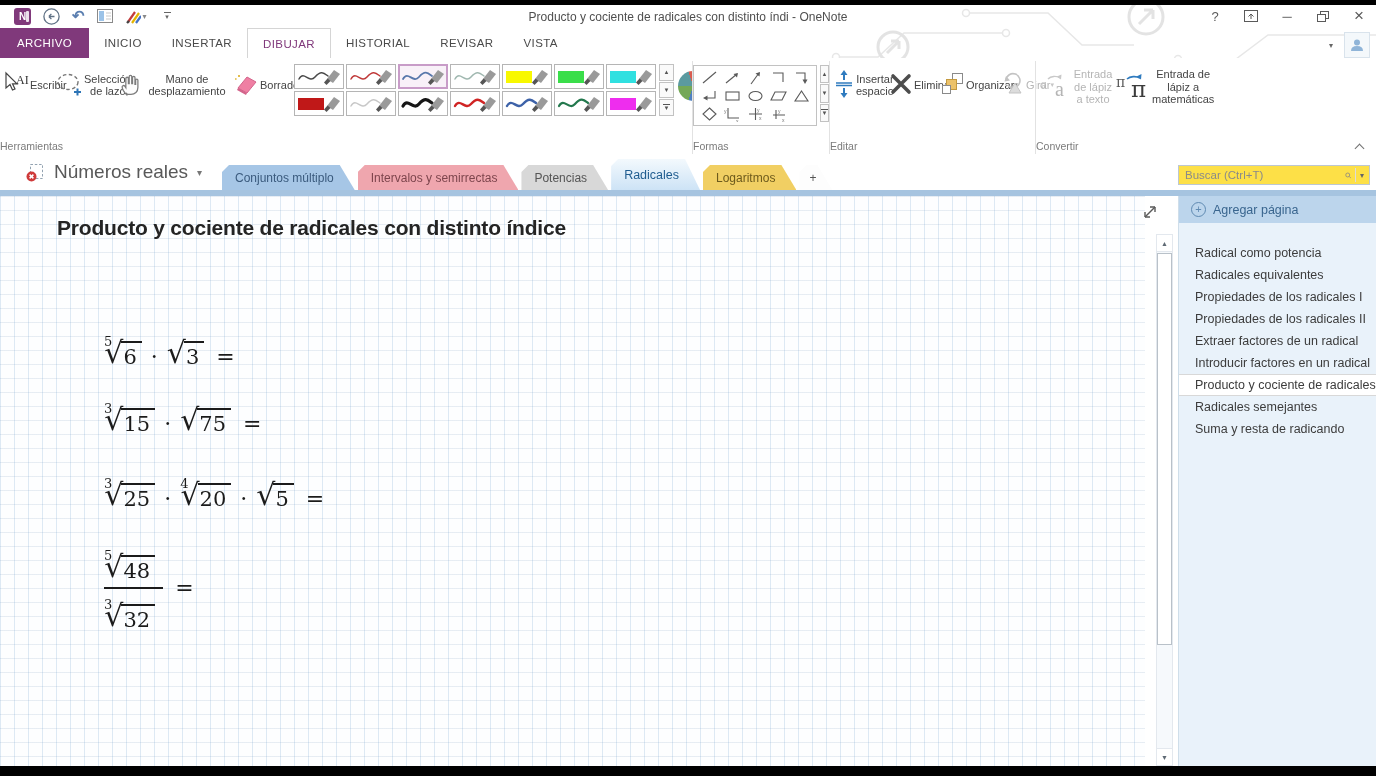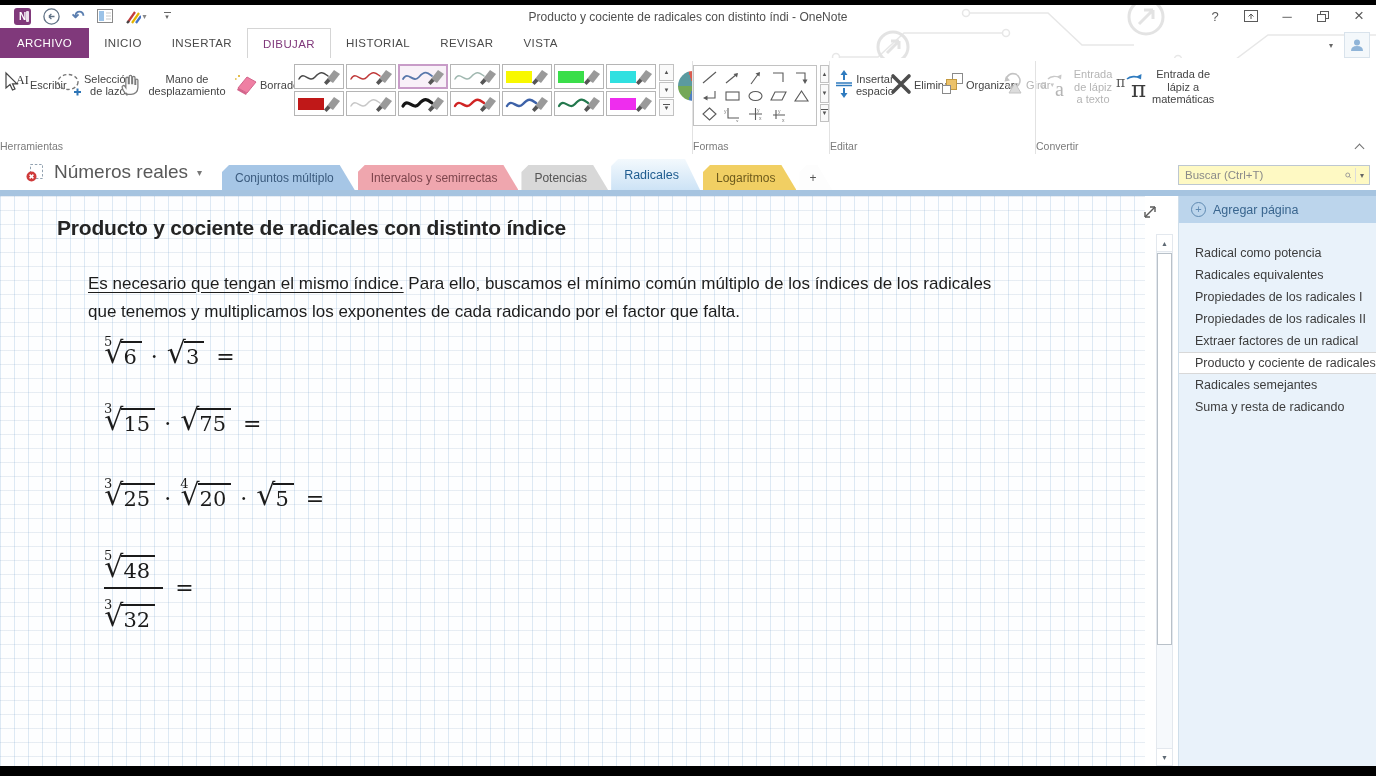--- a/index.html
+++ b/index.html
@@ -63,21 +63,21 @@
 
   
   .sectionbar{position:absolute;left:0;top:152px;width:100%;height:33px;background:#fff;z-index:3}
   .nbarea{position:absolute;left:26px;top:4px;display:flex;align-items:center;gap:9px}
   .nbname{font-size:19px;color:#595959}
   .nbcaret{font-size:10px;color:#777}
   #section-tabs{position:absolute;left:222px;bottom:0;display:flex;align-items:flex-end;gap:3px}
   .stab{height:25px;padding:0 21px 0 13px;display:flex;align-items:center;font-size:12px;
         clip-path:polygon(0 100%,0 7px,7px 0,calc(100% - 15px) 0,100% 100%)}
   .stab.active{height:31px;background:linear-gradient(#f3f9fd,#cde3f6) !important;font-size:12.5px}
-  .searchbox{position:absolute;right:6px;top:8px;width:192px;height:20px;background:#fef9c3;border:1px solid #bdc7d1;
+  .searchbox{position:absolute;right:6px;top:8px;width:192px;height:20px;background:#fde047;border:1px solid #bdc7d1;
              display:flex;align-items:center;box-sizing:border-box}
   .searchbox input{flex:1;border:none;outline:none;font-size:11.5px;color:#555;padding:0 6px;background:transparent;
                    font-family:"Liberation Sans",sans-serif}
   .searchbox input::placeholder{color:#8a8a8a}
   .sdiv{width:1px;height:14px;background:#dcdcdc;margin:0 4px}
   .scaret{font-size:8px;color:#666;padding-right:5px}
 
   .bluestrip{position:absolute;left:0;top:185px;width:100%;height:6px;background:#a6c4e0;z-index:3}
 
   
@@ -593,23 +593,20 @@
       <span class="sdiv"></span>
       <span class="scaret">▾</span>
     </div>
   </div>
   <div class="bluestrip"></div>
 
   <div class="main">
 
     <div class="canvas">
       <div class="page-title">Producto y cociente de radicales con distinto índice</div>
-      <div class="para">
-        <span class="u">Es necesario que tengan el mismo índice.</span><span> Para ello, buscamos el mínimo común múltiplo de los índices de los radicales que tenemos y multiplicamos los exponentes de cada radicando por el factor que falta.</span>
-      </div>
       <div id="math-area">
             <div class="mathline" style="top: 142px;">
               <span class="rad">
                 <sup class="idx">5</sup>
                 <span class="sq">√</span>
                 <span class="cand">6</span>
               </span>
               <span class="dot">·</span>
               <span class="rad">
                 <span class="sq">√</span>
@@ -685,20 +682,21 @@
       <div class="addpage">
         <span class="plus-circ">+</span>
         <span>Agregar página</span>
       </div>
       <div id="page-list">
             <div class="pitem">Radical como potencia</div>
             <div class="pitem">Radicales equivalentes</div>
             <div class="pitem">Propiedades de los radicales I</div>
             <div class="pitem">Propiedades de los radicales II</div>
             <div class="pitem">Extraer factores de un radical</div>
+            <div class="pitem">Introducir factores en un radical</div>
             <div class="pitem sel">Producto y cociente de radicales</div>
             <div class="pitem">Radicales semejantes</div>
             <div class="pitem">Suma y resta de radicando</div>
           </div>
     </div>
 
   </div>
 </div>
 </div>
 

